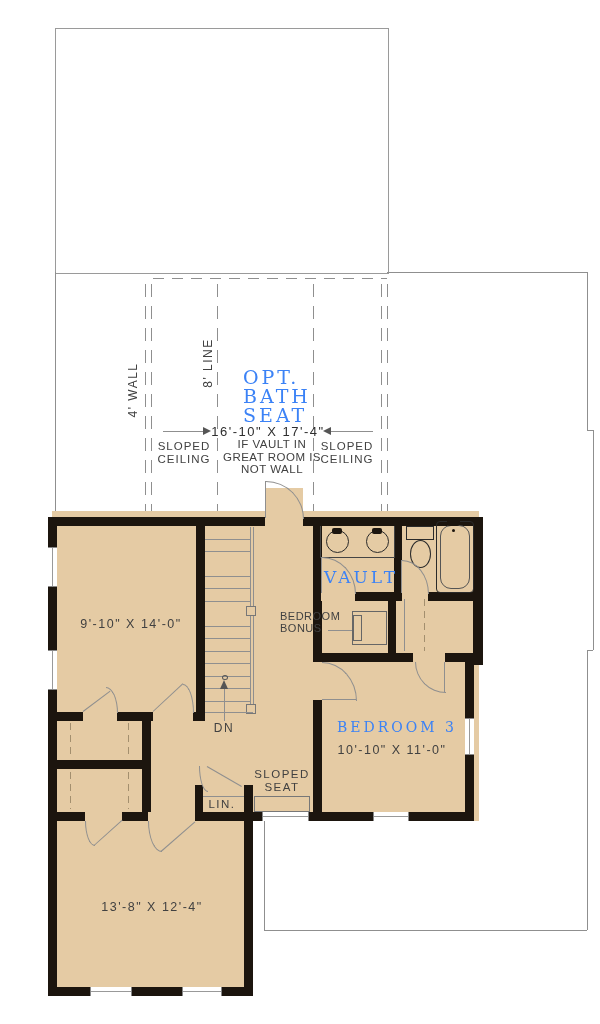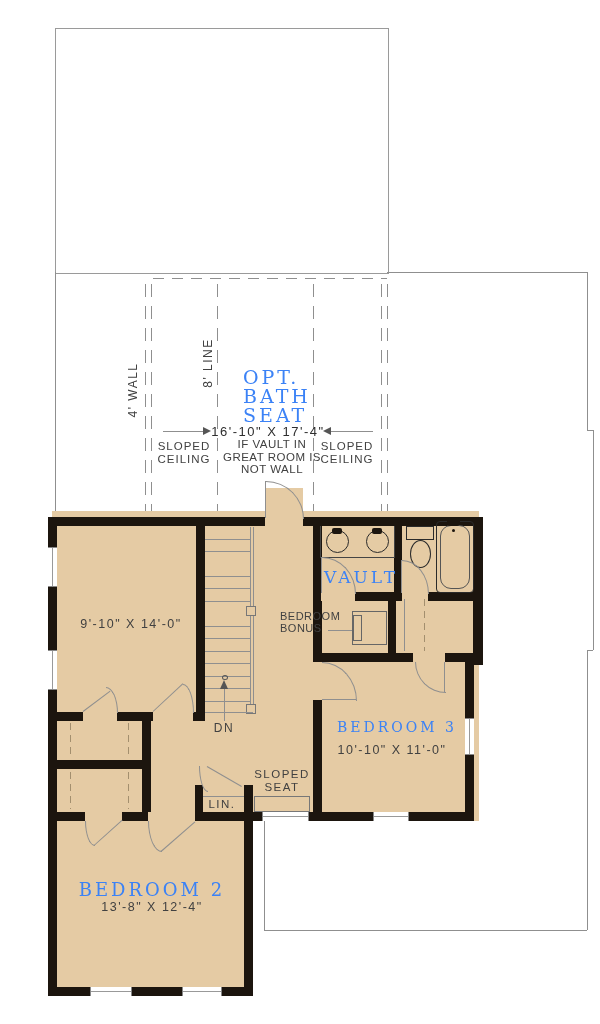--- a/index.html
+++ b/index.html
@@ -184,21 +184,20 @@
   <div class="arch rot" style="left:103px;top:360px;width:60px;height:60px;font-size:12px;">4' WALL</div>
   <div class="arch rot" style="left:178px;top:333px;width:60px;height:60px;font-size:12px;">8' LINE</div>
 
   <div class="arch" style="left:56px;top:617px;width:150px;font-size:12.5px;">9'-10" X 14'-0"</div>
 
   <div class="serifl" style="left:311px;top:567px;width:100px;font-size:17px;">VAULT</div>
 
   <div class="serifl" style="left:312px;top:719px;width:170px;font-size:14px;">BEDROOM 3</div>
   <div class="arch" style="left:312px;top:743px;width:160px;font-size:12.5px;">10'-10" X 11'-0"</div>
 
-  <div class="serifl" style="left:62px;top:879px;width:180px;font-size:18px;">BEDROOM 2</div>
   <div class="arch" style="left:62px;top:900px;width:180px;font-size:12.5px;">13'-8" X 12'-4"</div>
 
   <div class="arch" style="left:204px;top:721px;width:40px;font-size:12px;">DN</div>
   <div class="arch" style="left:202px;top:798px;width:40px;font-size:11.5px;">LIN.</div>
   <div class="arch" style="left:252px;top:768px;width:60px;font-size:11.5px;line-height:13px;">
     <div>SLOPED</div>
     <div>SEAT</div>
   </div>
   <div class="arch" style="left:280px;top:610px;width:70px;font-size:11px;line-height:12px;letter-spacing:0.5px;text-align:left;">
     <div>BEDROOM</div>

